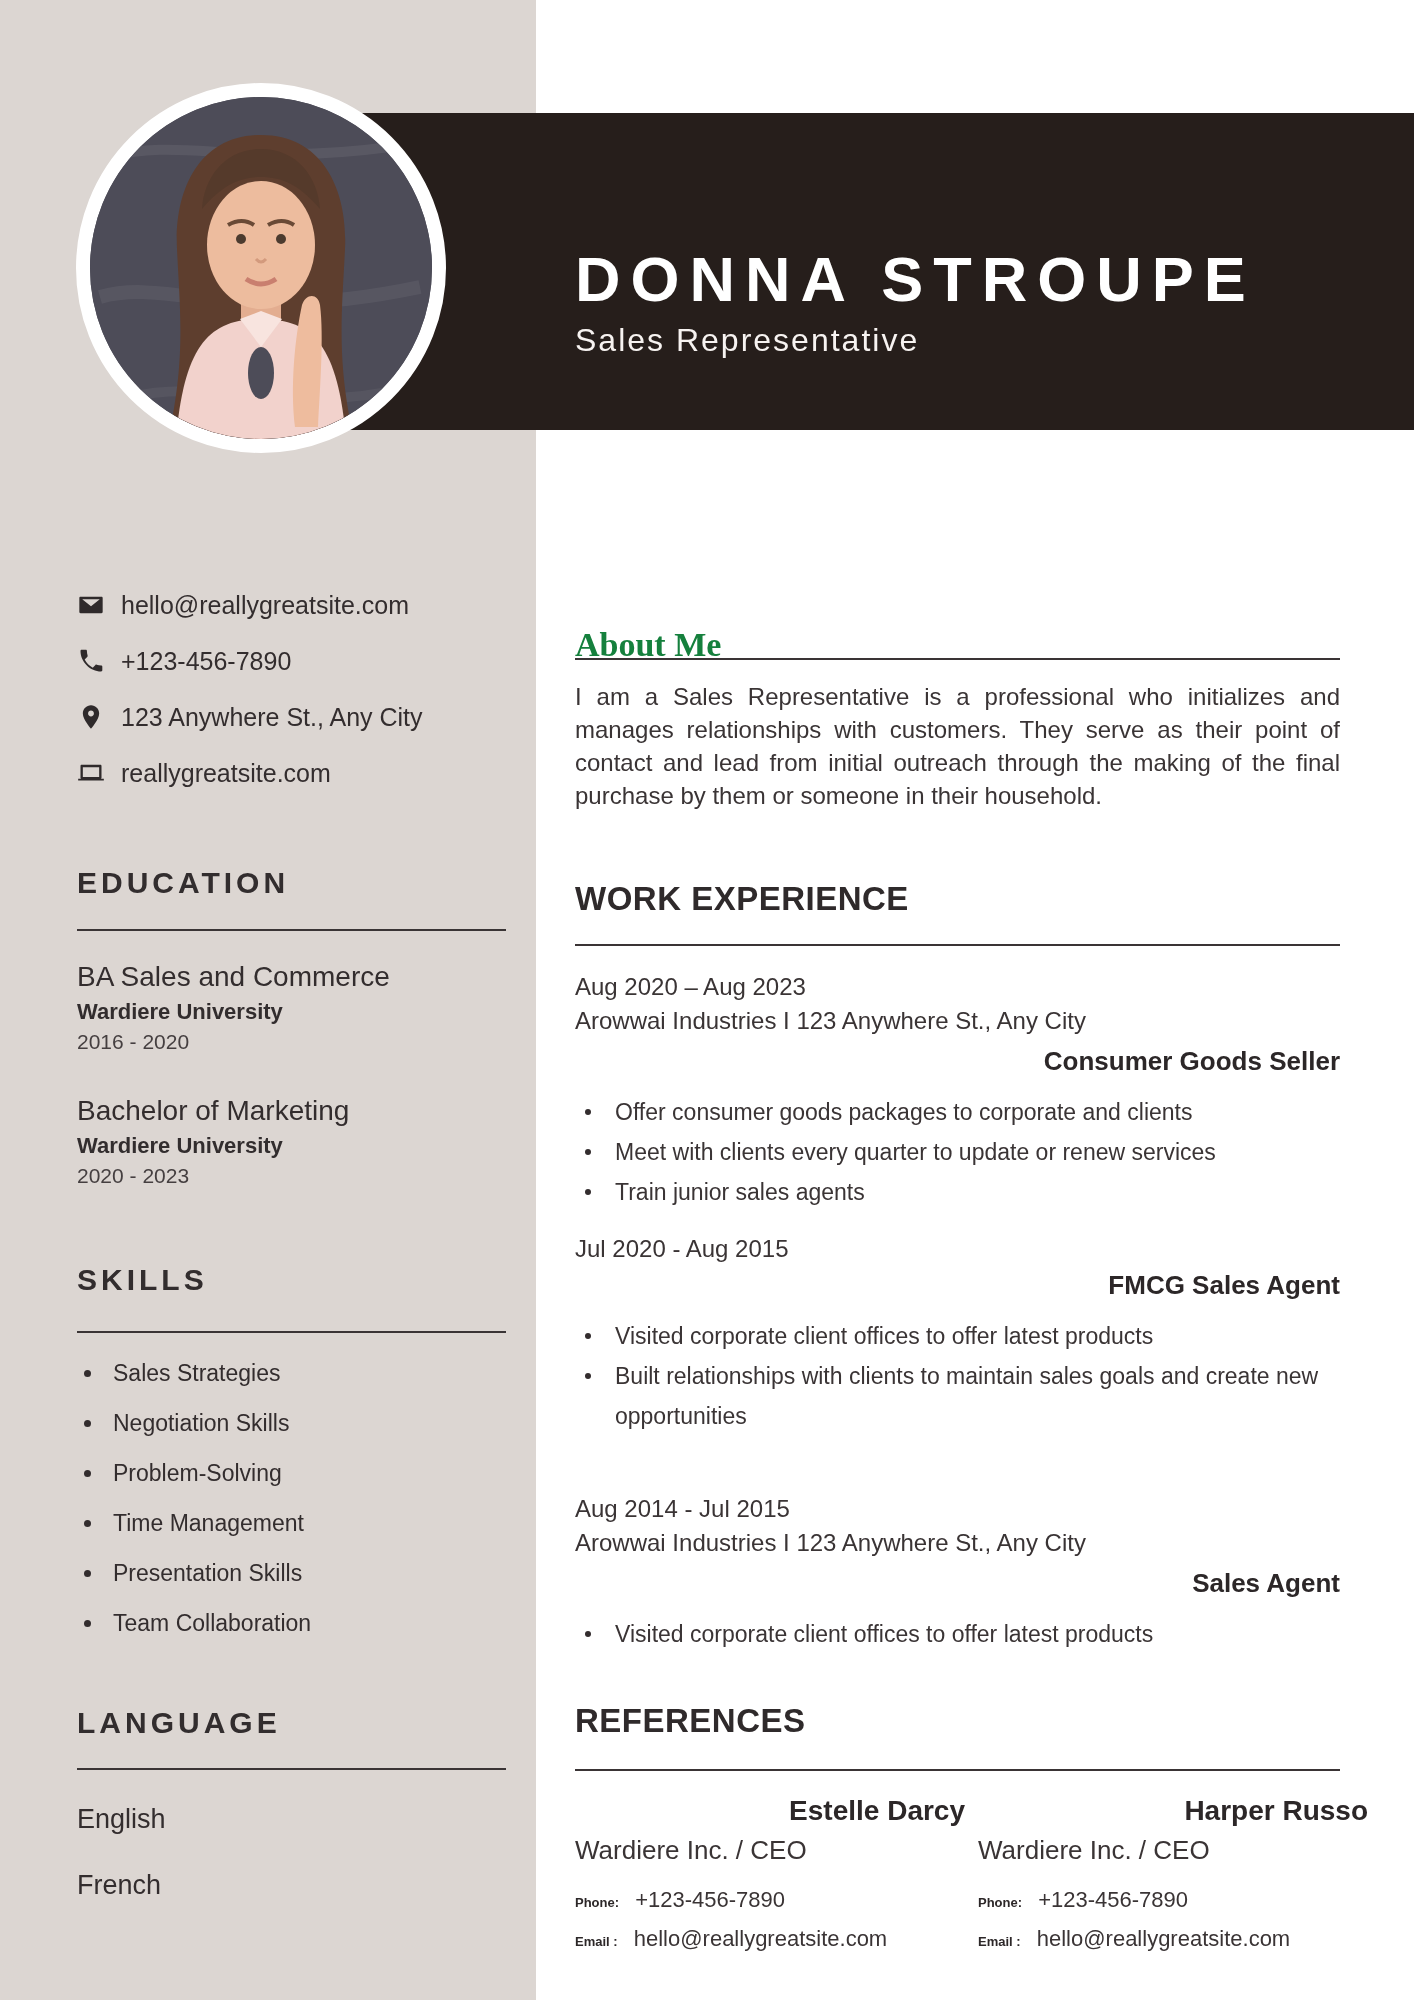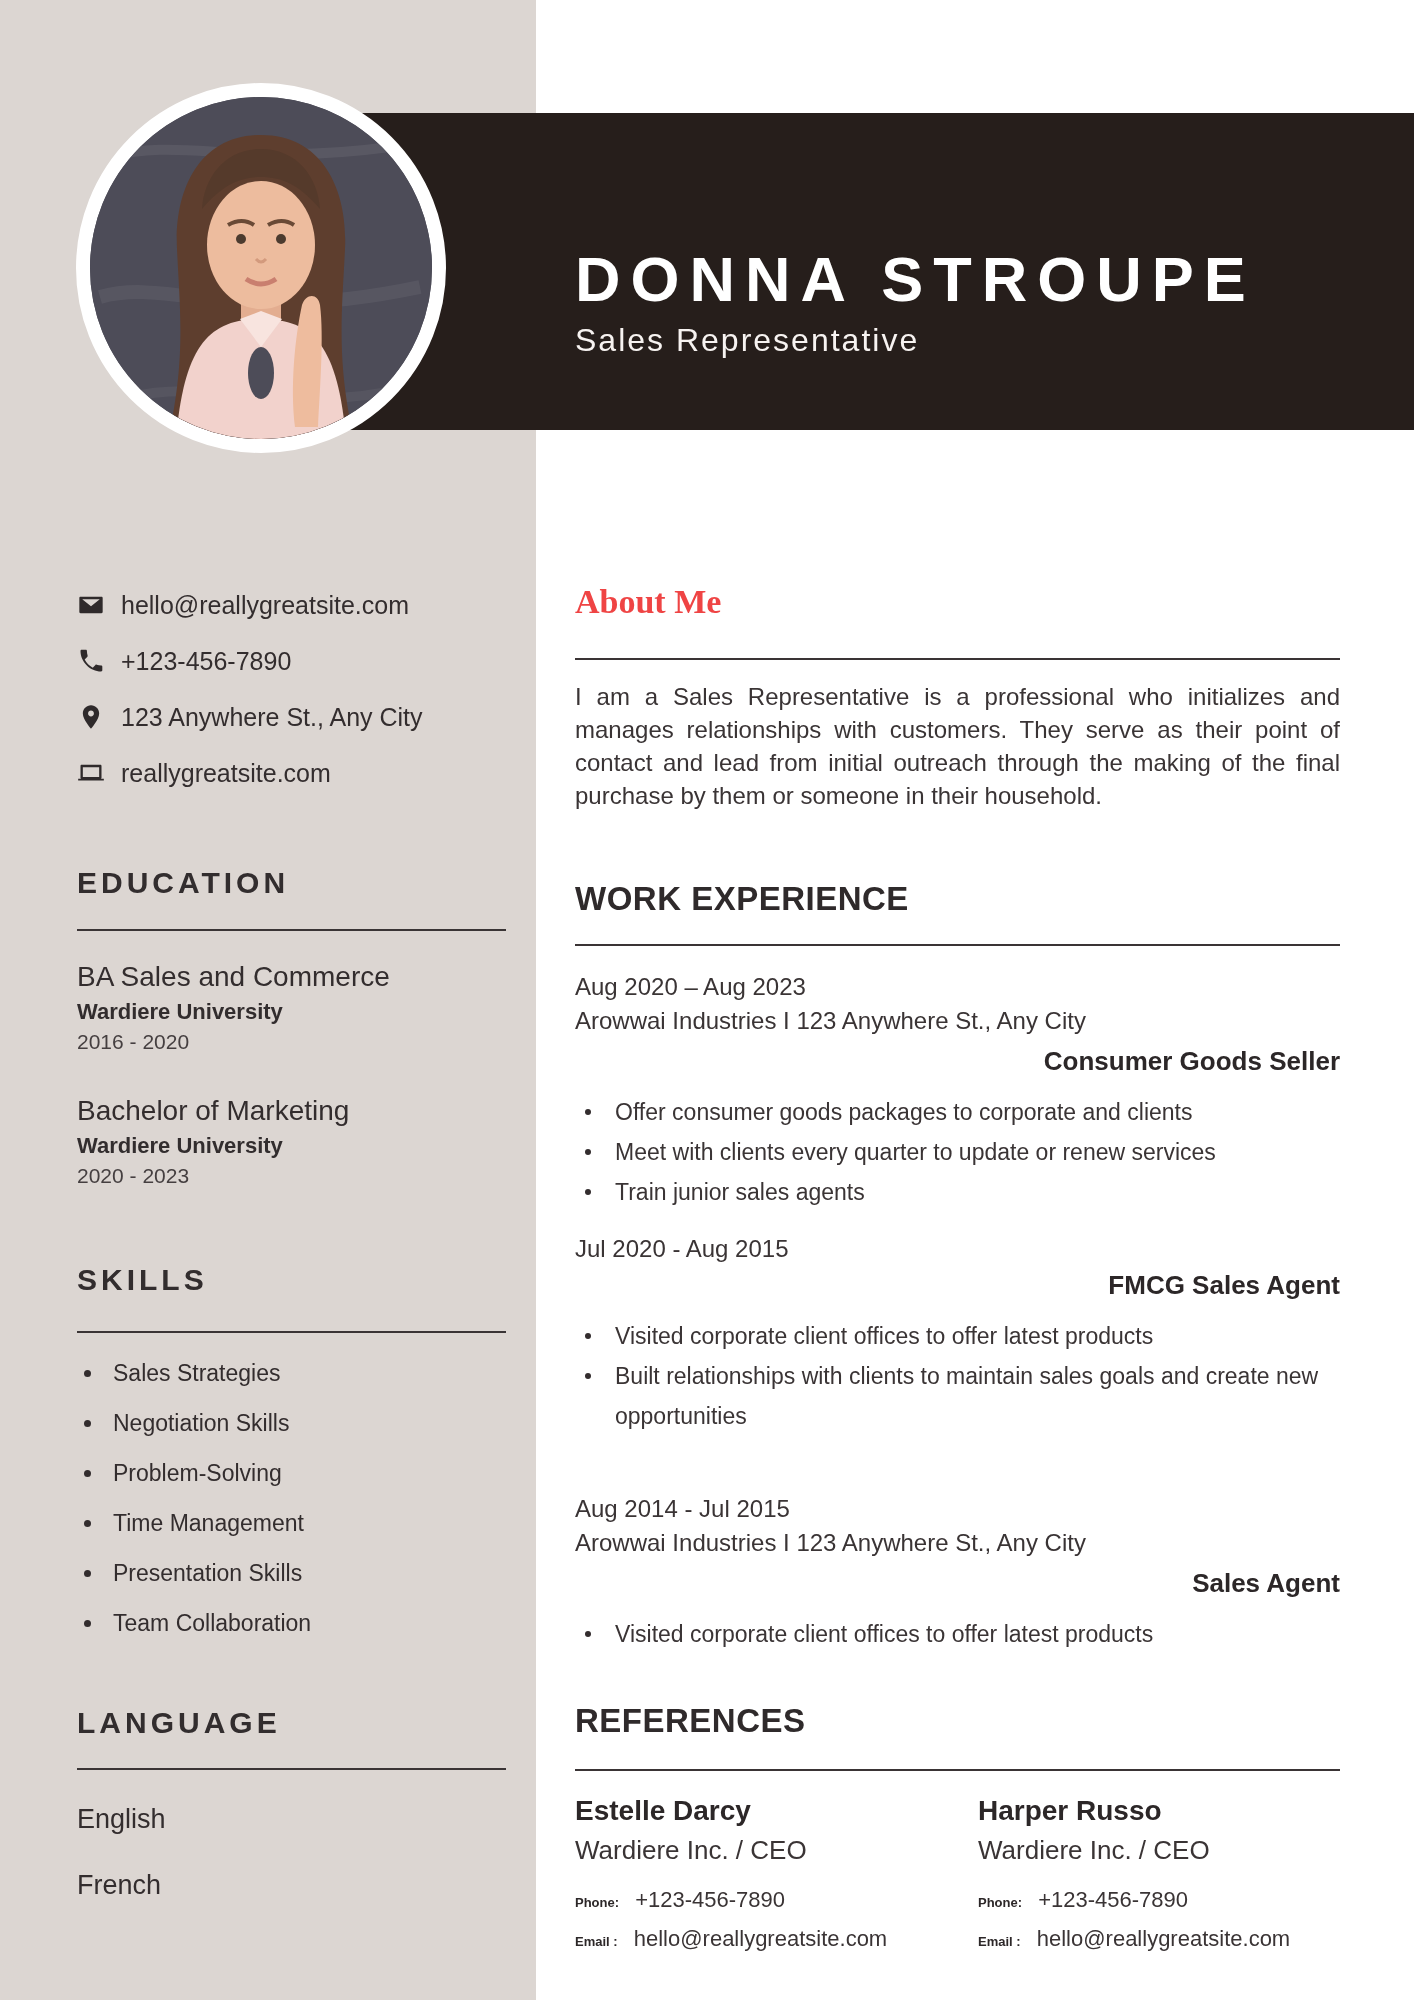--- a/index.html
+++ b/index.html
@@ -36,38 +36,38 @@
   .edu .school { font-size:22px; line-height:28px; font-weight:700; margin-bottom:2px; color:#322d2e; }
   .edu .years  { font-size:21px; line-height:28px; color:#453f40; margin-bottom:38px; }
 
   .skills-list { position:absolute; left:84px; top:1348px; width:430px; list-style:none; }
   .skills-list li { display:flex; align-items:center; height:50px; font-size:23px; color:#332d2e; white-space:nowrap; }
   .dot { width:7px; height:7px; border-radius:50%; background:#332d2e; margin-right:22px; flex:0 0 7px; }
 
   .lang-list { position:absolute; left:77px; top:1786px; width:430px; list-style:none; }
   .lang-list li { font-size:27px; line-height:66px; color:#332d2e; }
 
-  .about-head { position:absolute; left:575px; top:583px; font-family:"Liberation Serif", serif;
-                font-size:34px; font-weight:700; color:#ef4444; white-space:nowrap; }
+  .about-head { position:absolute; left:575px; top:626px; font-family:"Liberation Serif", serif;
+                font-size:34px; font-weight:700; color:#15803d; white-space:nowrap; }
   .about-text { position:absolute; left:575px; top:680px; width:765px; font-size:24px; line-height:33px;
                 color:#3a3435; text-align:justify; }
 
   .main-head { position:absolute; left:575px; font-size:33px; font-weight:700; color:#2f2a2b;
                letter-spacing:0.5px; white-space:nowrap; }
 
   .job { position:absolute; left:575px; width:765px; }
   .job .dates   { font-size:24px; line-height:30px; margin-bottom:4px; color:#3a3435; }
   .job .company { font-size:24px; line-height:30px; margin-bottom:8px; color:#3a3435; }
   .job .role    { font-size:26px; line-height:34px; margin-bottom:14px; font-weight:700; color:#2c2728;text-align:right; }
   .job ul { list-style:none; }
   .job li { display:flex; font-size:23px; line-height:40px; color:#3a3435; }
   .job li .dot { margin-top:17px; margin-left:10px; margin-right:24px; width:6px; height:6px; flex:0 0 6px; }
 
   .person { position:absolute; top:1794px; width:390px; }
-  .person .pname { font-size:28px; line-height:34px; font-weight:700; color:#2c2728; margin-bottom:6px; white-space:nowrap; }
+  .person .pname { font-size:28px; line-height:34px; font-weight:700; color:#2c2728; margin-bottom:6px; white-space:nowrap;text-align:right; }
   .person .porg  { font-size:26px; line-height:32px; color:#3a3435; margin-bottom:20px; white-space:nowrap; }
   .person .prow  { font-size:22px; line-height:28px; color:#3a3435; margin-bottom:8px; white-space:nowrap; }
   .person .plabel { font-size:13px; font-weight:700; color:#2c2728; margin-right:10px; }
 </style>
 </head>
 <body>
 
 <div class="page">
 
   <aside class="sidebar"></aside>

